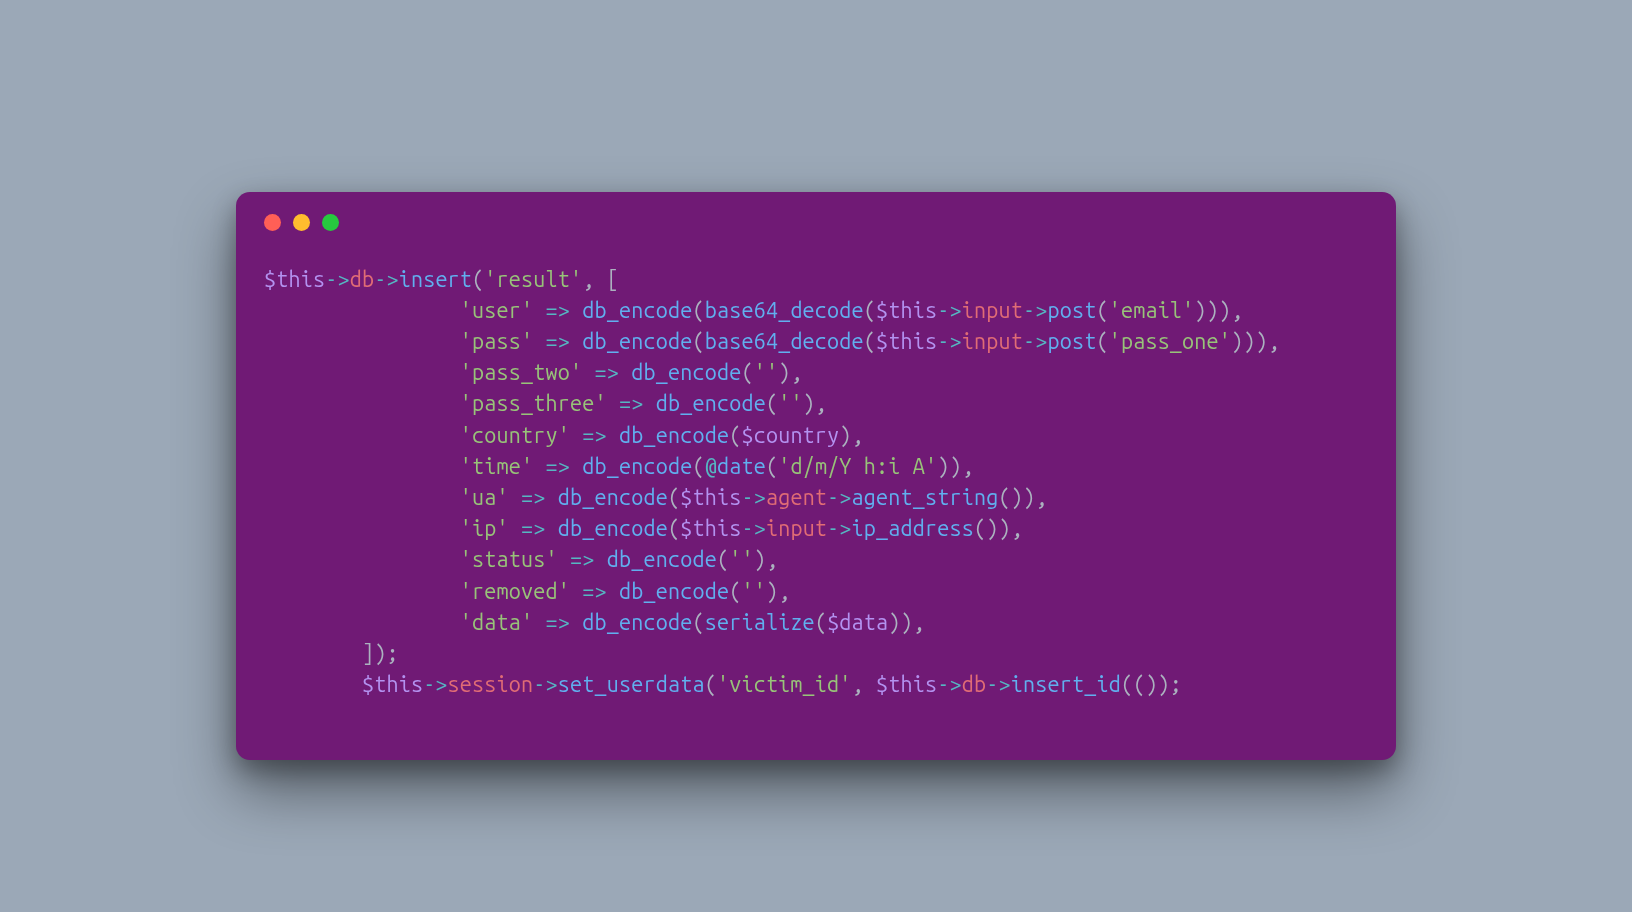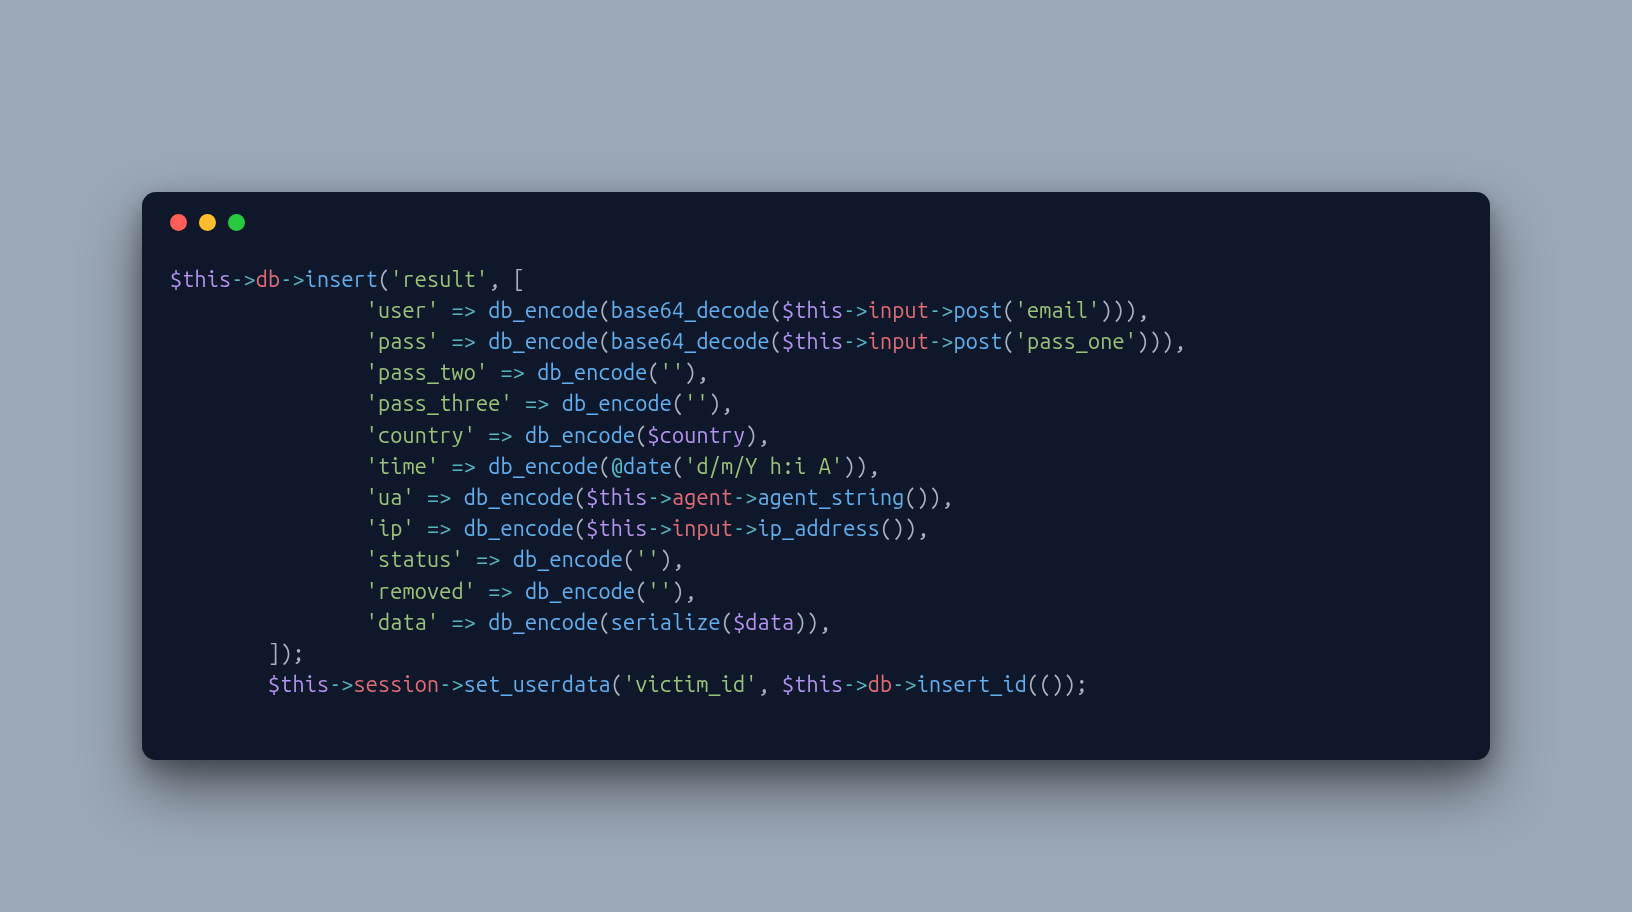--- a/index.html
+++ b/index.html
@@ -6,22 +6,22 @@
   body {
     width: 1632px;
     height: 912px;
     background: #9ba8b7;
     display: flex;
     align-items: center;
     justify-content: center;
     font-family: "SF Mono", "Monaco", "Menlo", "Consolas", "Ubuntu Mono", monospace;
   }
   .window {
-    width: 1348px;
-    background: #0f172a;
+    width: 1160px;
+    background: #701a75;
     border-radius: 14px;
     box-shadow: 0 30px 60px rgba(0,0,0,0.45), 0 10px 25px rgba(0,0,0,0.3);
     overflow: hidden;
     margin-top: 40px;
   }
   .titlebar {
     height: 62px;
     display: flex;
     align-items: center;
     padding-left: 28px;

